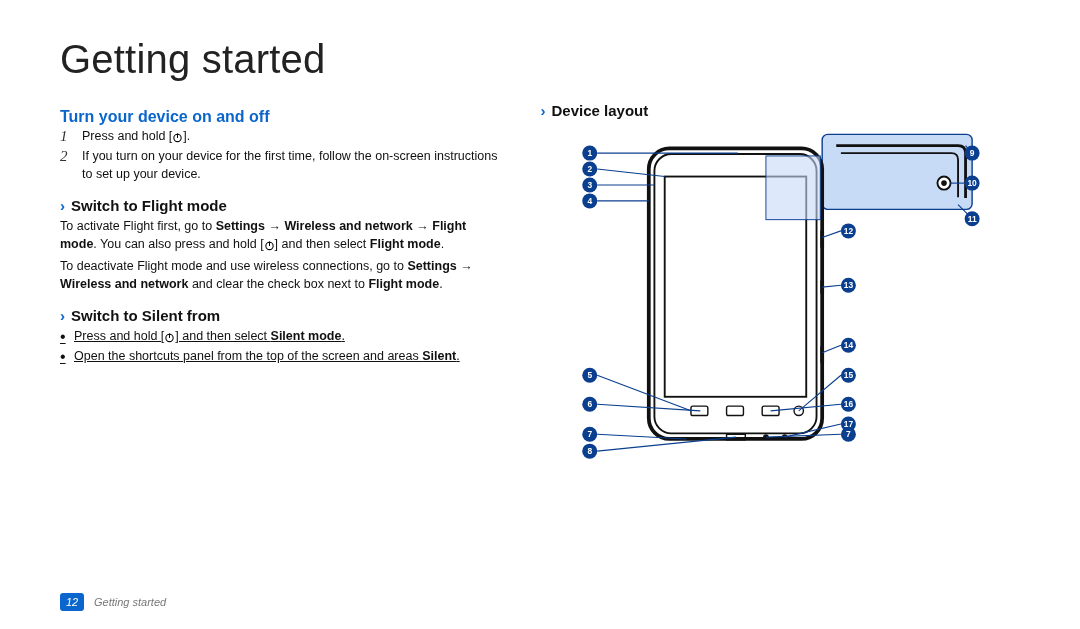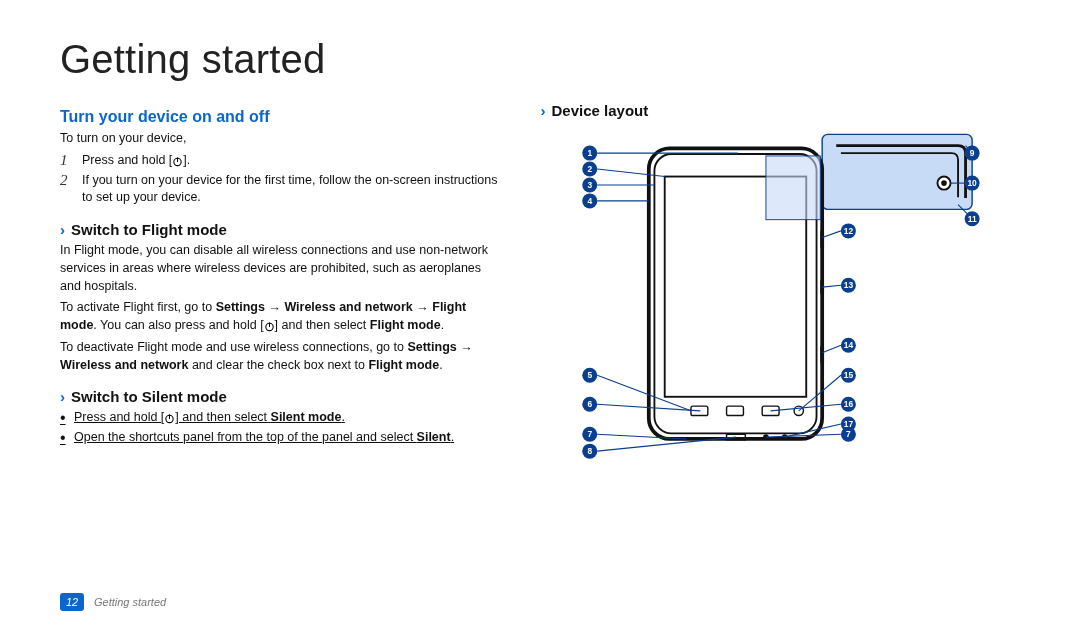--- a/index.html
+++ b/index.html
@@ -151,21 +151,20 @@
 <div class="page">
 
   <h1 class="title">Getting started</h1>
 
   <div class="columns">
 
     <div class="col">
 
       <div class="h2">Turn your device on and off</div>
 
-      <div class="body para">To turn on your device,</div>
 
       <div class="steps">
         <div class="step">
           <span class="step-num">1</span>
           <span class="step-text">
             <span>Press and hold [</span><span class="power-icon">
                 <svg viewBox="0 0 24 24">
                   <circle cx="12" cy="13" r="8" fill="none" stroke="#000" stroke-width="2.3"></circle>
                   <line x1="12" y1="3" x2="12" y2="13" stroke="#000" stroke-width="2.3"></line>
                 </svg>
@@ -176,51 +175,50 @@
           <span class="step-num">2</span>
           <span class="step-text">If you turn on your device for the first time, follow the on-screen instructions to set up your device.</span>
         </div>
       </div>
 
 
       <div class="h3">
         <span class="chev">›</span>
         <span>Switch to Flight mode</span>
       </div>
-      <div class="body para">In Flight mode, you can disable all wireless connections and use non-network services in areas where wireless devices are prohibited, such as aeroplanes and hospitals.</div>
       <div class="body para">
         <span>To activate Flight first, go to </span><b>Settings</b><span> → </span><b>Wireless and network</b><span> → </span><b>Flight mode</b><span>. You can also press and hold [</span><span class="power-icon">
             <svg viewBox="0 0 24 24">
               <circle cx="12" cy="13" r="8" fill="none" stroke="#000" stroke-width="2.3"></circle>
               <line x1="12" y1="3" x2="12" y2="13" stroke="#000" stroke-width="2.3"></line>
             </svg>
           </span><span>] and then select </span><b>Flight mode</b><span>.</span>
       </div>
       <div class="body para">
         <span>To deactivate Flight mode and use wireless connections, go to </span><b>Settings</b><span> → </span><b>Wireless and network</b><span> and clear the check box next to </span><b>Flight mode</b><span>.</span>
       </div>
 
       <div class="h3">
         <span class="chev">›</span>
-        <span>Switch to Silent mode</span>
+        <span>Switch to Silent from</span>
       </div>
       <ul class="bullets">
         <li>
           <span class="bullet-text">
             <span>Press and hold [</span><span class="power-icon">
                 <svg viewBox="0 0 24 24">
                   <circle cx="12" cy="13" r="8" fill="none" stroke="#000" stroke-width="2.3"></circle>
                   <line x1="12" y1="3" x2="12" y2="13" stroke="#000" stroke-width="2.3"></line>
                 </svg>
               </span><span>] and then select </span><b>Silent mode</b><span>.</span>
           </span>
         </li>
         <li>
           <span class="bullet-text">
-            <span>Open the shortcuts panel from the top of the panel and select </span><b>Silent</b><span>.</span>
+            <span>Open the shortcuts panel from the top of the screen and areas </span><b>Silent</b><span>.</span>
           </span>
         </li>
       </ul>
     </div>
 
     <div class="col">
 
 
       <div class="h3">
         <span class="chev">›</span>

